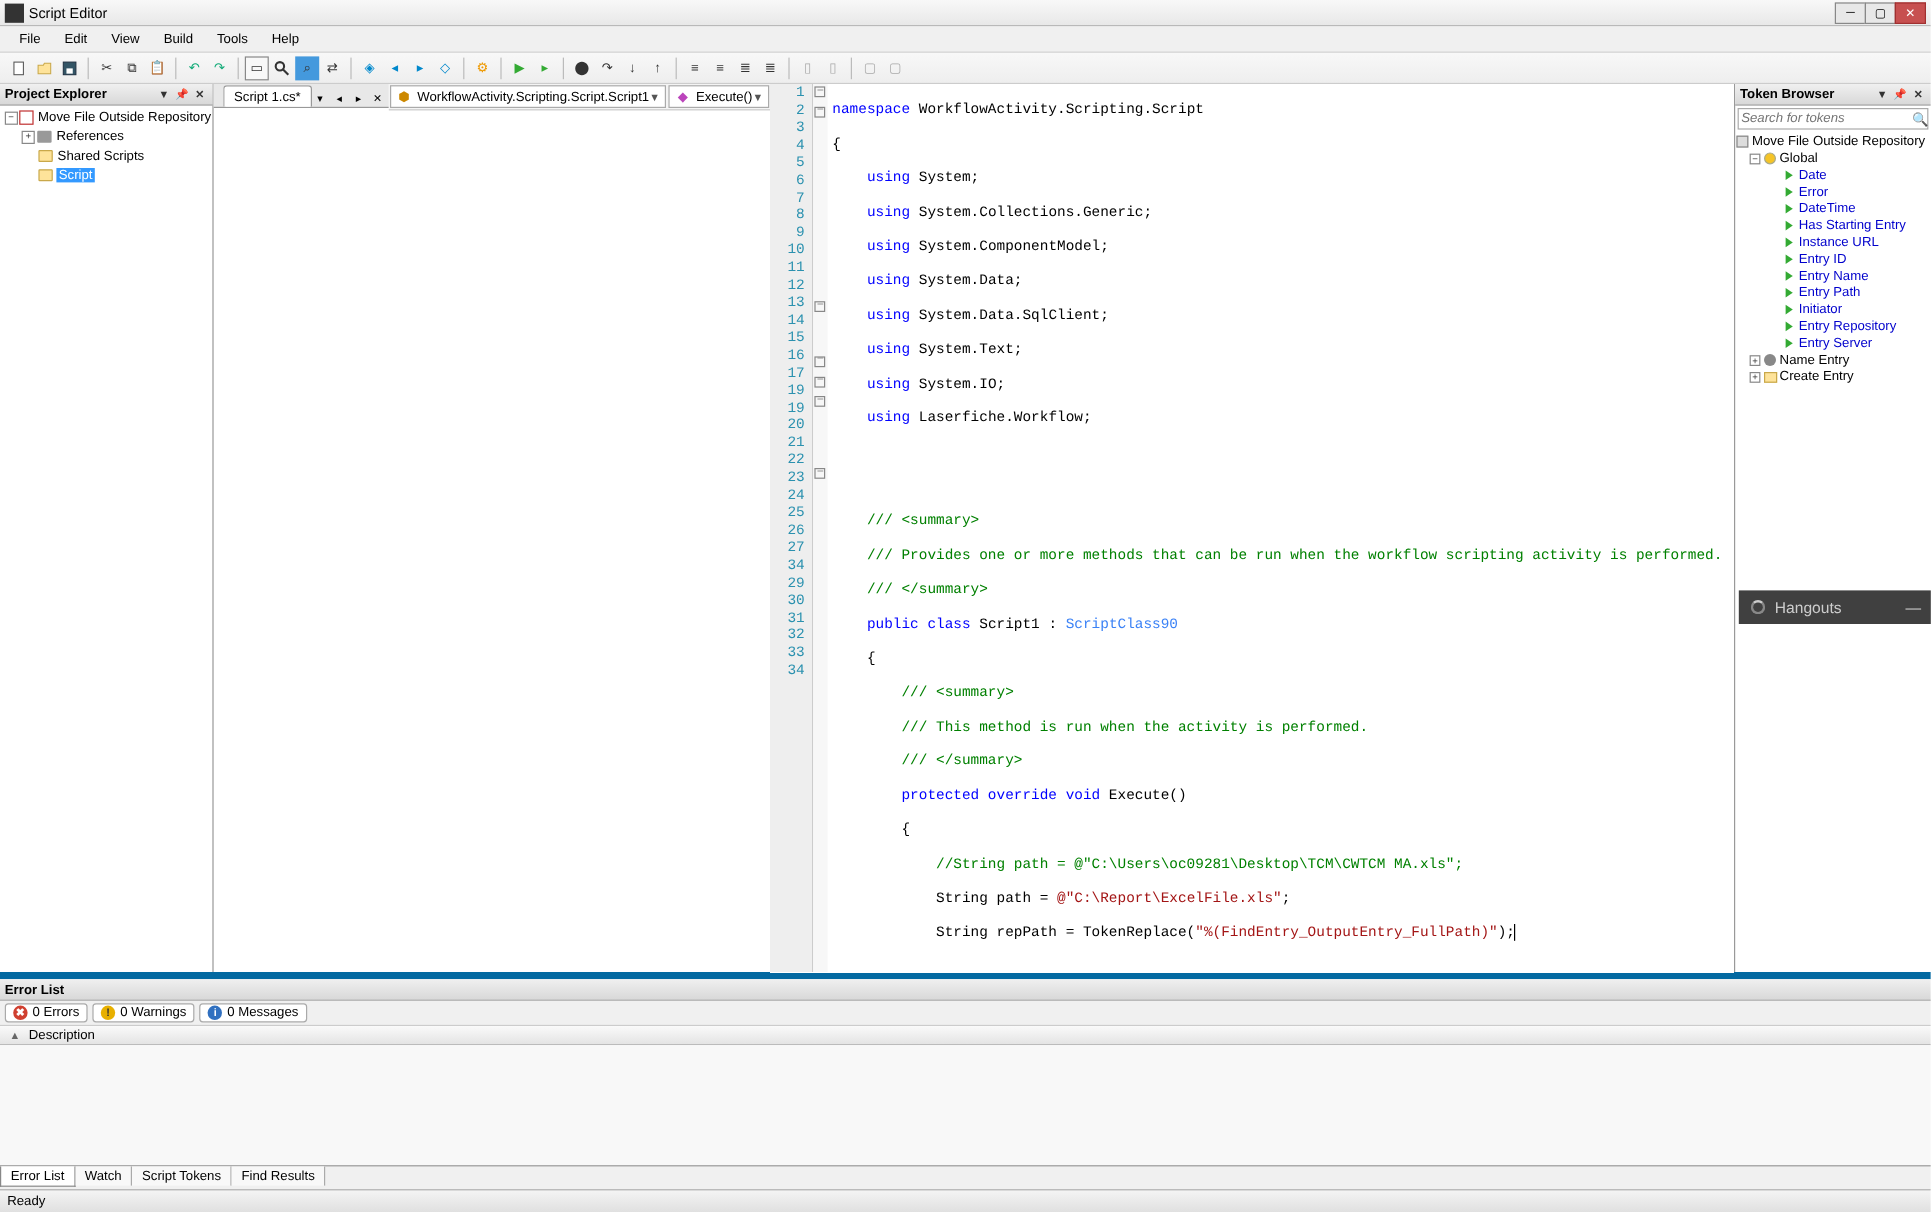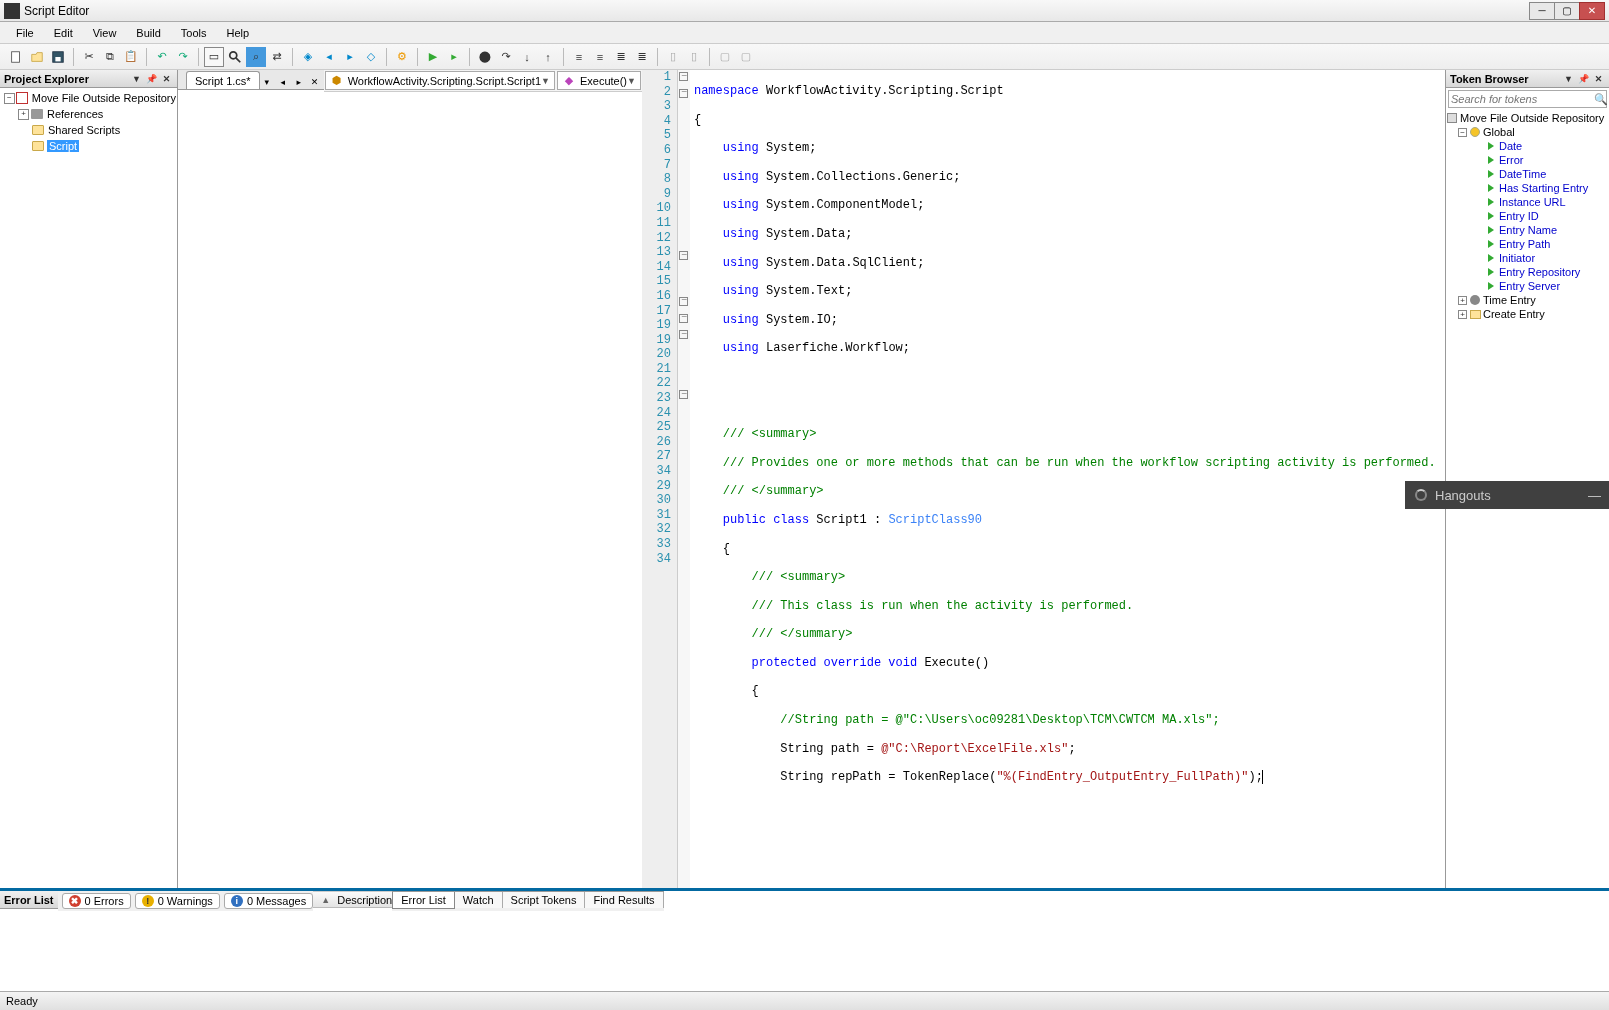--- a/index.html
+++ b/index.html
@@ -237,22 +237,22 @@
 .token-item .tlbl { color:#0000cc; font-size:11px;}
 .token-item.black .tlbl { color:#000;}
 .arrow-green { width:0;height:0;border-left:6px solid #3a3;border-top:4px solid transparent;border-bottom:4px solid transparent;}
 .globe-ico { width:10px;height:10px;background:#f5c427;border-radius:50%;border:1px solid #aa8;}
 .cube-ico { width:10px;height:10px;background:#ddd;border:1px solid #888;}
 .find-ico { width:10px;height:10px;background:#888;border-radius:50%;position:relative;}
 .folder-ico2 { width:11px;height:9px;background:#fee39a;border:1px solid #c9a84a;}
 
 
 .error-panel {
-  border-top:3px solid #0369a1;
-  display:flex; flex-direction:row;
+  border-top:6px solid #0369a1;
+  display:flex; flex-direction:column;
 }
 .error-tabs {
   height:20px;
   display:flex; align-items:center;
   padding-left:4px;
   background:#f0f0f0;
   gap:4px;
 }
 .err-pill {
   display:flex; align-items:center;
@@ -301,22 +301,22 @@
   border-top:1px solid #aaa;
   display:flex; align-items:center;
   padding-left:6px;
   font-size:11px;
 }
 
 
 .hangouts {
   position:absolute;
   right:0;
-  top:481px;
-  width:204px;
+  top:492px;
+  width:160px;
   height:28px;
   background:#404040;
   color:#ccc;
   display:flex;
   align-items:center;
   padding-left:10px;
   font-size:13px;
   gap:8px;
   margin-left:33px;
 }
@@ -579,21 +579,21 @@
 <div>    <span class="kw">using</span><span> System.IO;</span></div>
 <div>    <span class="kw">using</span><span> Laserfiche.Workflow;</span></div>
 <div>&nbsp;</div>
 <div>&nbsp;</div>
 <div class="cm">    /// &lt;summary&gt;</div>
 <div class="cm">    /// Provides one or more methods that can be run when the workflow scripting activity is performed.</div>
 <div class="cm">    /// &lt;/summary&gt;</div>
 <div>    <span class="kw">public class</span><span> Script1 : </span><span class="ty">ScriptClass90</span></div>
 <div>    {</div>
 <div class="cm">        /// &lt;summary&gt;</div>
-<div class="cm">        /// This class is run when the activity is performed.</div>
+<div class="cm">        /// This method is run when the activity is performed.</div>
 <div class="cm">        /// &lt;/summary&gt;</div>
 <div>        <span class="kw">protected override void</span><span> Execute()</span></div>
 <div>        {</div>
 <div class="cm">            //String path = @"C:\Users\oc09281\Desktop\TCM\CWTCM MA.xls";</div>
 <div><span>            String path = </span><span class="st">@"C:\Report\ExcelFile.xls"</span><span>;</span></div>
 <div><span>            String repPath = TokenReplace(</span><span class="st">"%(FindEntry_OutputEntry_FullPath)"</span><span>);</span><span class="caret"></span></div>
 
 
 
 
@@ -721,21 +721,21 @@
             <span class="arrow-green"></span>
           </span>
           <span class="tlbl">Entry Server</span>
         </div>
       <div class="token-item black">
           <span class="tind1"></span>
           <span class="tog">+</span>
           <span class="tico">
             <span class="find-ico"></span>
           </span>
-          <span class="tlbl">Time Entry</span>
+          <span class="tlbl">Name Entry</span>
         </div>
       <div class="token-item black">
           <span class="tind1"></span>
           <span class="tog">+</span>
           <span class="tico">
             <span class="folder-ico2"></span>
           </span>
           <span class="tlbl">Create Entry</span>
         </div>
     </div>

